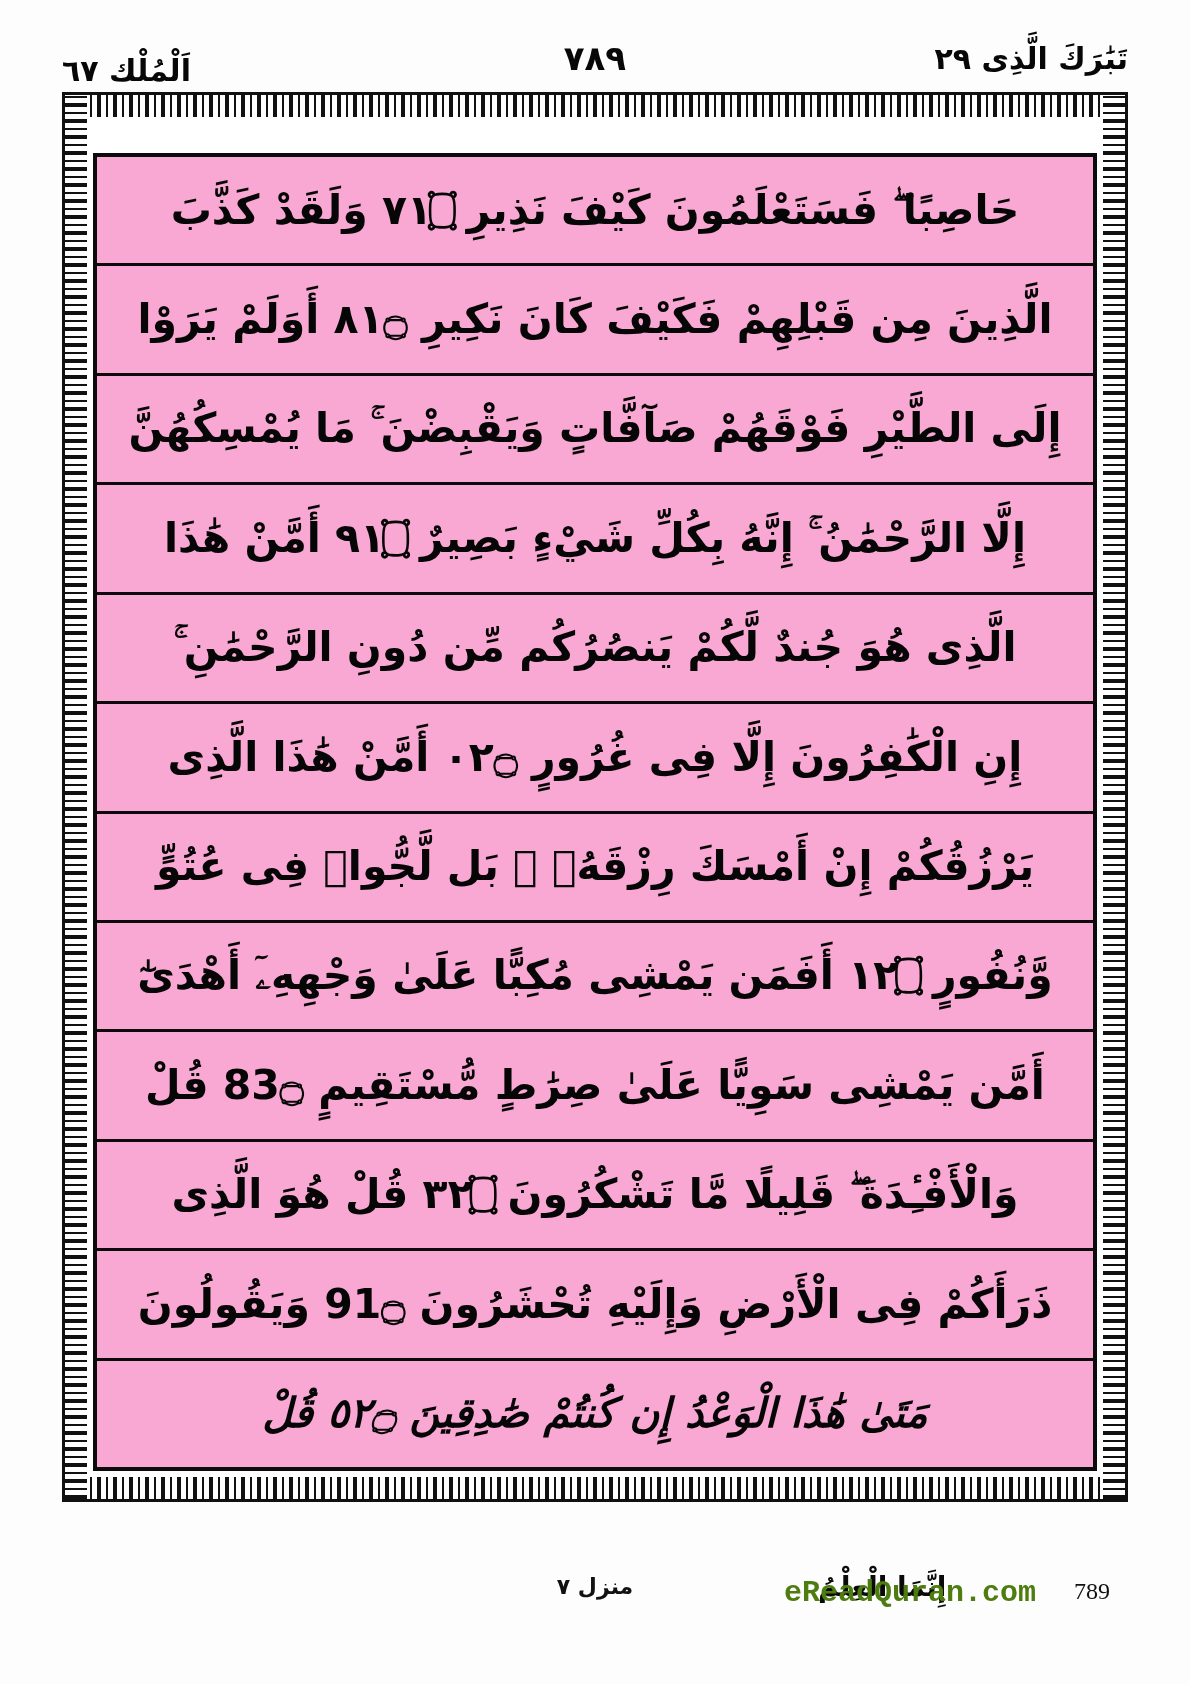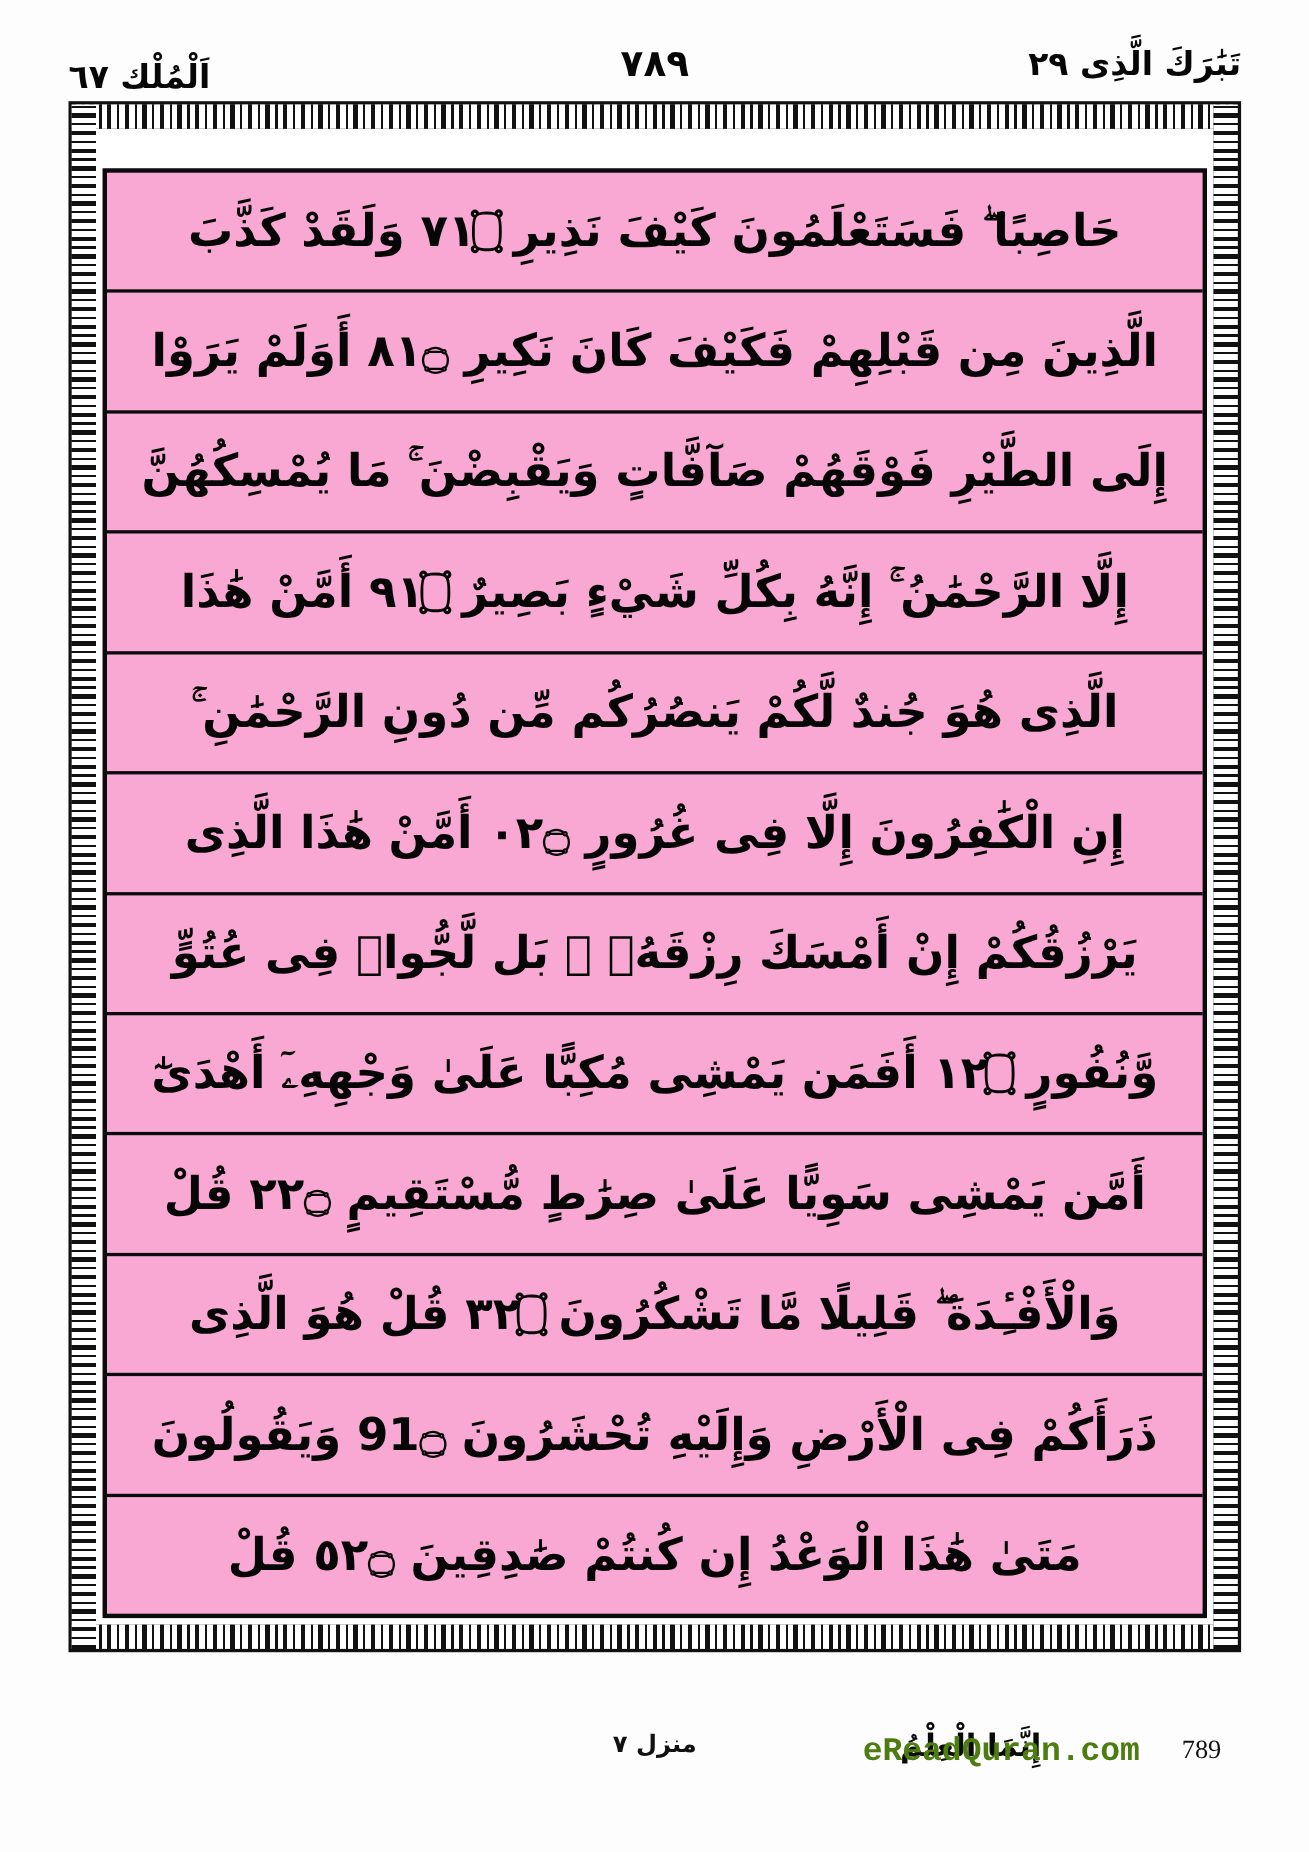--- a/index.html
+++ b/index.html
@@ -121,21 +121,21 @@
   .qline {
     flex: 1 1 0;
     display: flex;
     align-items: center;
     justify-content: center;
     border-bottom: 3px solid #0b0b0b;
     box-sizing: border-box;
     overflow: hidden;
     padding: 0 6px;
   }
-  .qline:last-child { border-bottom: none; }
+  .qline:last-child { border-bottom: none; font-style: italic; }
 
   .qtext {
     direction: rtl;
     unicode-bidi: bidi-override;
     font-family: "DejaVu Sans", "Liberation Sans", sans-serif;
     font-size: 41px;
     font-weight: 700;
     color: #060606;
     white-space: nowrap;
     width: 100%;
@@ -261,21 +261,21 @@
         <div class="qline">
           <div class="qtext">إِنِ الْكَٰفِرُونَ إِلَّا فِى غُرُورٍ ۝٢٠ أَمَّنْ هَٰذَا الَّذِى</div>
         </div>
         <div class="qline">
           <div class="qtext">يَرْزُقُكُمْ إِنْ أَمْسَكَ رِزْقَهُۥ ۚ بَل لَّجُّوا۟ فِى عُتُوٍّ</div>
         </div>
         <div class="qline">
           <div class="qtext">وَّنُفُورٍ ۝٢١ أَفَمَن يَمْشِى مُكِبًّا عَلَىٰ وَجْهِهِۦٓ أَهْدَىٰٓ</div>
         </div>
         <div class="qline">
-          <div class="qtext">أَمَّن يَمْشِى سَوِيًّا عَلَىٰ صِرَٰطٍ مُّسْتَقِيمٍ ۝٢٢ قُلْ</div>
+          <div class="qtext">أَمَّن يَمْشِى سَوِيًّا عَلَىٰ صِرَٰطٍ مُّسْتَقِيمٍ ۝38 قُلْ</div>
         </div>
         <div class="qline">
           <div class="qtext">وَالْأَفْـِٔدَةَ ۖ قَلِيلًا مَّا تَشْكُرُونَ ۝٢٣ قُلْ هُوَ الَّذِى</div>
         </div>
         <div class="qline">
           <div class="qtext">ذَرَأَكُمْ فِى الْأَرْضِ وَإِلَيْهِ تُحْشَرُونَ ۝19 وَيَقُولُونَ</div>
         </div>
         <div class="qline">
           <div class="qtext">مَتَىٰ هَٰذَا الْوَعْدُ إِن كُنتُمْ صَٰدِقِينَ ۝٢٥ قُلْ</div>
         </div>

